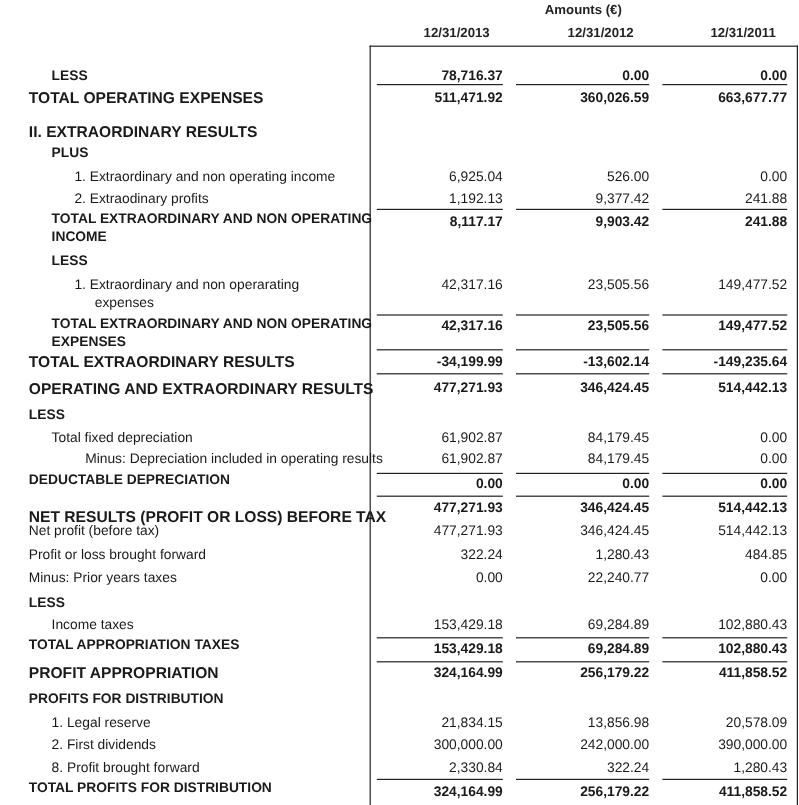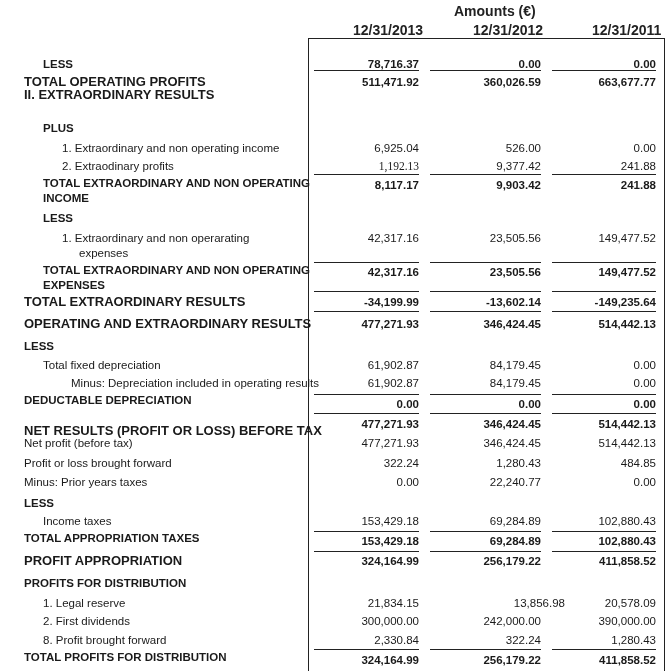--- a/index.html
+++ b/index.html
@@ -1,21 +1,21 @@
 <!DOCTYPE html>
 <html><head>
 <meta charset="utf-8">
 <style>
   html, body { margin:0; padding:0; background:#ffffff; }
   body { width:666px; height:671px; position:relative; overflow:hidden;
          font-family:"Liberation Sans", sans-serif; color:#1a1a1a; }
   #sheet { position:absolute; left:0; top:0; width:666px; height:671px; }
   .box { position:absolute; left:308px; top:38px; width:355px; height:640px;
          border-left:1px solid #222; border-top:1px solid #222; border-right:1px solid #222; }
-  .hdr { position:absolute; font-size:14px; font-weight:bold; color:#222; white-space:nowrap; }
+  .hdr { position:absolute; font-size:11px; font-weight:bold; color:#222; white-space:nowrap; }
   .lbl { position:absolute; font-size:11.5px; white-space:nowrap; line-height:14px; }
   .lbl.b { font-weight:bold; }
   .lbl.big { font-size:13px; font-weight:bold; }
   .val { position:absolute; font-size:11.5px; text-align:right; white-space:nowrap; line-height:14px; width:110px; }
   .val.b { font-weight:bold; }
   .rule { position:absolute; height:1px; background:#222; }
 </style>
 </head>
 <body>
 
@@ -23,35 +23,35 @@
   <div class="hdr" style="left:454px; top:3px;">Amounts (€)</div>
   <div class="hdr" style="left:353px; top:22px;">12/31/2013</div>
   <div class="hdr" style="left:473px; top:22px;">12/31/2012</div>
   <div class="hdr" style="left:592px; top:22px;">12/31/2011</div>
   <div class="box"></div>
   <div id="rows">
       <div class="lbl b" style="left: 43px; top: 57px;">LESS</div>
       <div class="val b" style="left: 309px; top: 57px;">78,716.37</div>
       <div class="val b" style="left: 431px; top: 57px;">0.00</div>
       <div class="val b" style="left: 546px; top: 57px;">0.00</div>
-      <div class="lbl big" style="left: 24px; top: 75px;">TOTAL OPERATING PROFITS</div>
+      <div class="lbl big" style="left: 24px; top: 75px;">TOTAL OPERATING EXPENSES</div>
       <div class="rule" style="left: 314px; width: 105px; top: 70px;"></div>
       <div class="rule" style="left: 430px; width: 111px; top: 70px;"></div>
       <div class="rule" style="left: 552px; width: 104px; top: 70px;"></div>
       <div class="val b" style="left: 309px; top: 75px;">511,471.92</div>
       <div class="val b" style="left: 431px; top: 75px;">360,026.59</div>
       <div class="val b" style="left: 546px; top: 75px;">663,677.77</div>
-      <div class="lbl big" style="left: 24px; top: 88px;">II.  EXTRAORDINARY RESULTS</div>
+      <div class="lbl big" style="left: 24px; top: 103px;">II.  EXTRAORDINARY RESULTS</div>
       <div class="lbl b" style="left: 43px; top: 121px;">PLUS</div>
       <div class="lbl" style="left: 62px; top: 141px;">1.  Extraordinary and non operating income</div>
       <div class="val" style="left: 309px; top: 141px;">6,925.04</div>
       <div class="val" style="left: 431px; top: 141px;">526.00</div>
       <div class="val" style="left: 546px; top: 141px;">0.00</div>
       <div class="lbl" style="left: 62px; top: 159px;">2.  Extraodinary profits</div>
-      <div class="val" style="left: 309px; top: 159px; font-family: Liberation Serif, serif;">1,192.13</div>
+      <div class="val" style="left: 309px; top: 159px;">1,192.13</div>
       <div class="val" style="left: 431px; top: 159px;">9,377.42</div>
       <div class="val" style="left: 546px; top: 159px;">241.88</div>
       <div class="lbl b" style="left: 43px; top: 176px;">TOTAL EXTRAORDINARY AND NON OPERATING</div>
       <div class="lbl b" style="left: 43px; top: 191px;">INCOME</div>
       <div class="rule" style="left: 314px; width: 105px; top: 174px;"></div>
       <div class="rule" style="left: 430px; width: 111px; top: 174px;"></div>
       <div class="rule" style="left: 552px; width: 104px; top: 174px;"></div>
       <div class="val b" style="left: 309px; top: 178px;">8,117.17</div>
       <div class="val b" style="left: 431px; top: 178px;">9,903.42</div>
       <div class="val b" style="left: 546px; top: 178px;">241.88</div>
@@ -133,21 +133,21 @@
       <div class="lbl big" style="left: 24px; top: 554px;">PROFIT APPROPRIATION</div>
       <div class="rule" style="left: 314px; width: 105px; top: 551px;"></div>
       <div class="rule" style="left: 430px; width: 111px; top: 551px;"></div>
       <div class="rule" style="left: 552px; width: 104px; top: 551px;"></div>
       <div class="val b" style="left: 309px; top: 554px;">324,164.99</div>
       <div class="val b" style="left: 431px; top: 554px;">256,179.22</div>
       <div class="val b" style="left: 546px; top: 554px;">411,858.52</div>
       <div class="lbl b" style="left: 24px; top: 576px;">PROFITS FOR DISTRIBUTION</div>
       <div class="lbl" style="left: 43px; top: 596px;">1.  Legal reserve</div>
       <div class="val" style="left: 309px; top: 596px;">21,834.15</div>
-      <div class="val" style="left: 455px; top: 596px;">13,856.98</div>
+      <div class="val" style="left: 431px; top: 596px;">13,856.98</div>
       <div class="val" style="left: 546px; top: 596px;">20,578.09</div>
       <div class="lbl" style="left: 43px; top: 614px;">2.  First dividends</div>
       <div class="val" style="left: 309px; top: 614px;">300,000.00</div>
       <div class="val" style="left: 431px; top: 614px;">242,000.00</div>
       <div class="val" style="left: 546px; top: 614px;">390,000.00</div>
       <div class="lbl" style="left: 43px; top: 633px;">8.  Profit brought forward</div>
       <div class="val" style="left: 309px; top: 633px;">2,330.84</div>
       <div class="val" style="left: 431px; top: 633px;">322.24</div>
       <div class="val" style="left: 546px; top: 633px;">1,280.43</div>
       <div class="lbl b" style="left: 24px; top: 650px;">TOTAL PROFITS FOR DISTRIBUTION</div>

